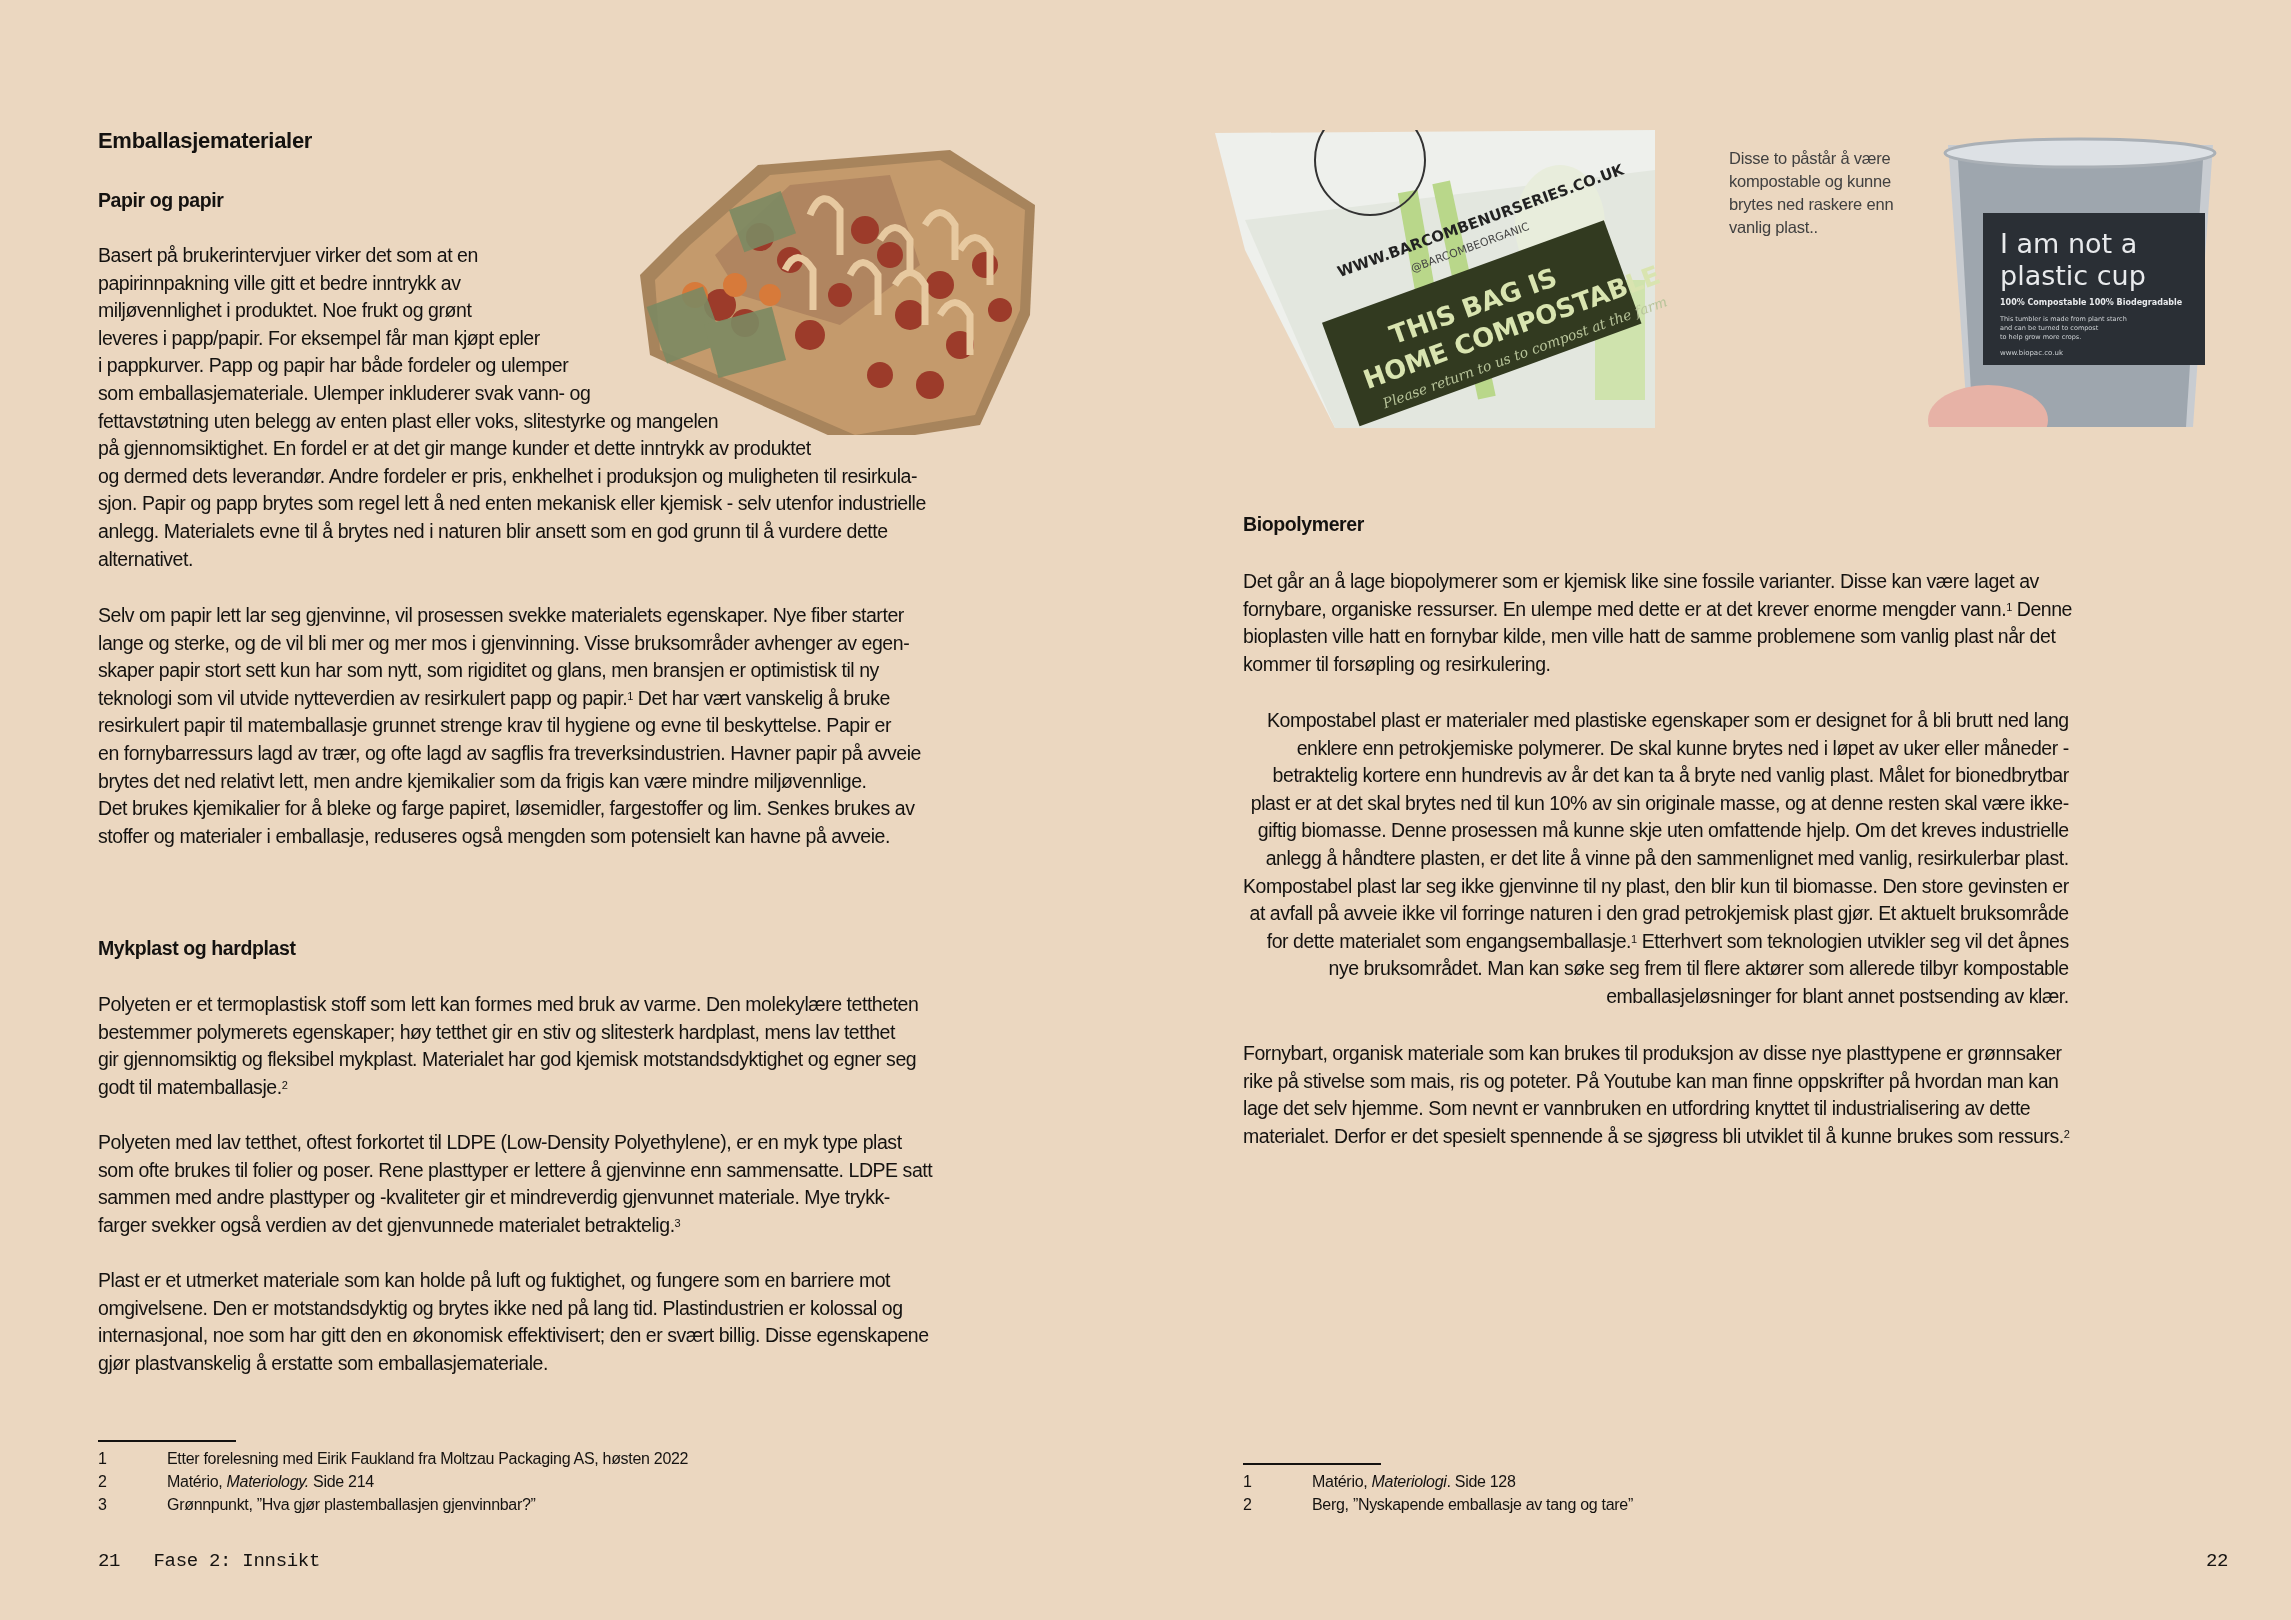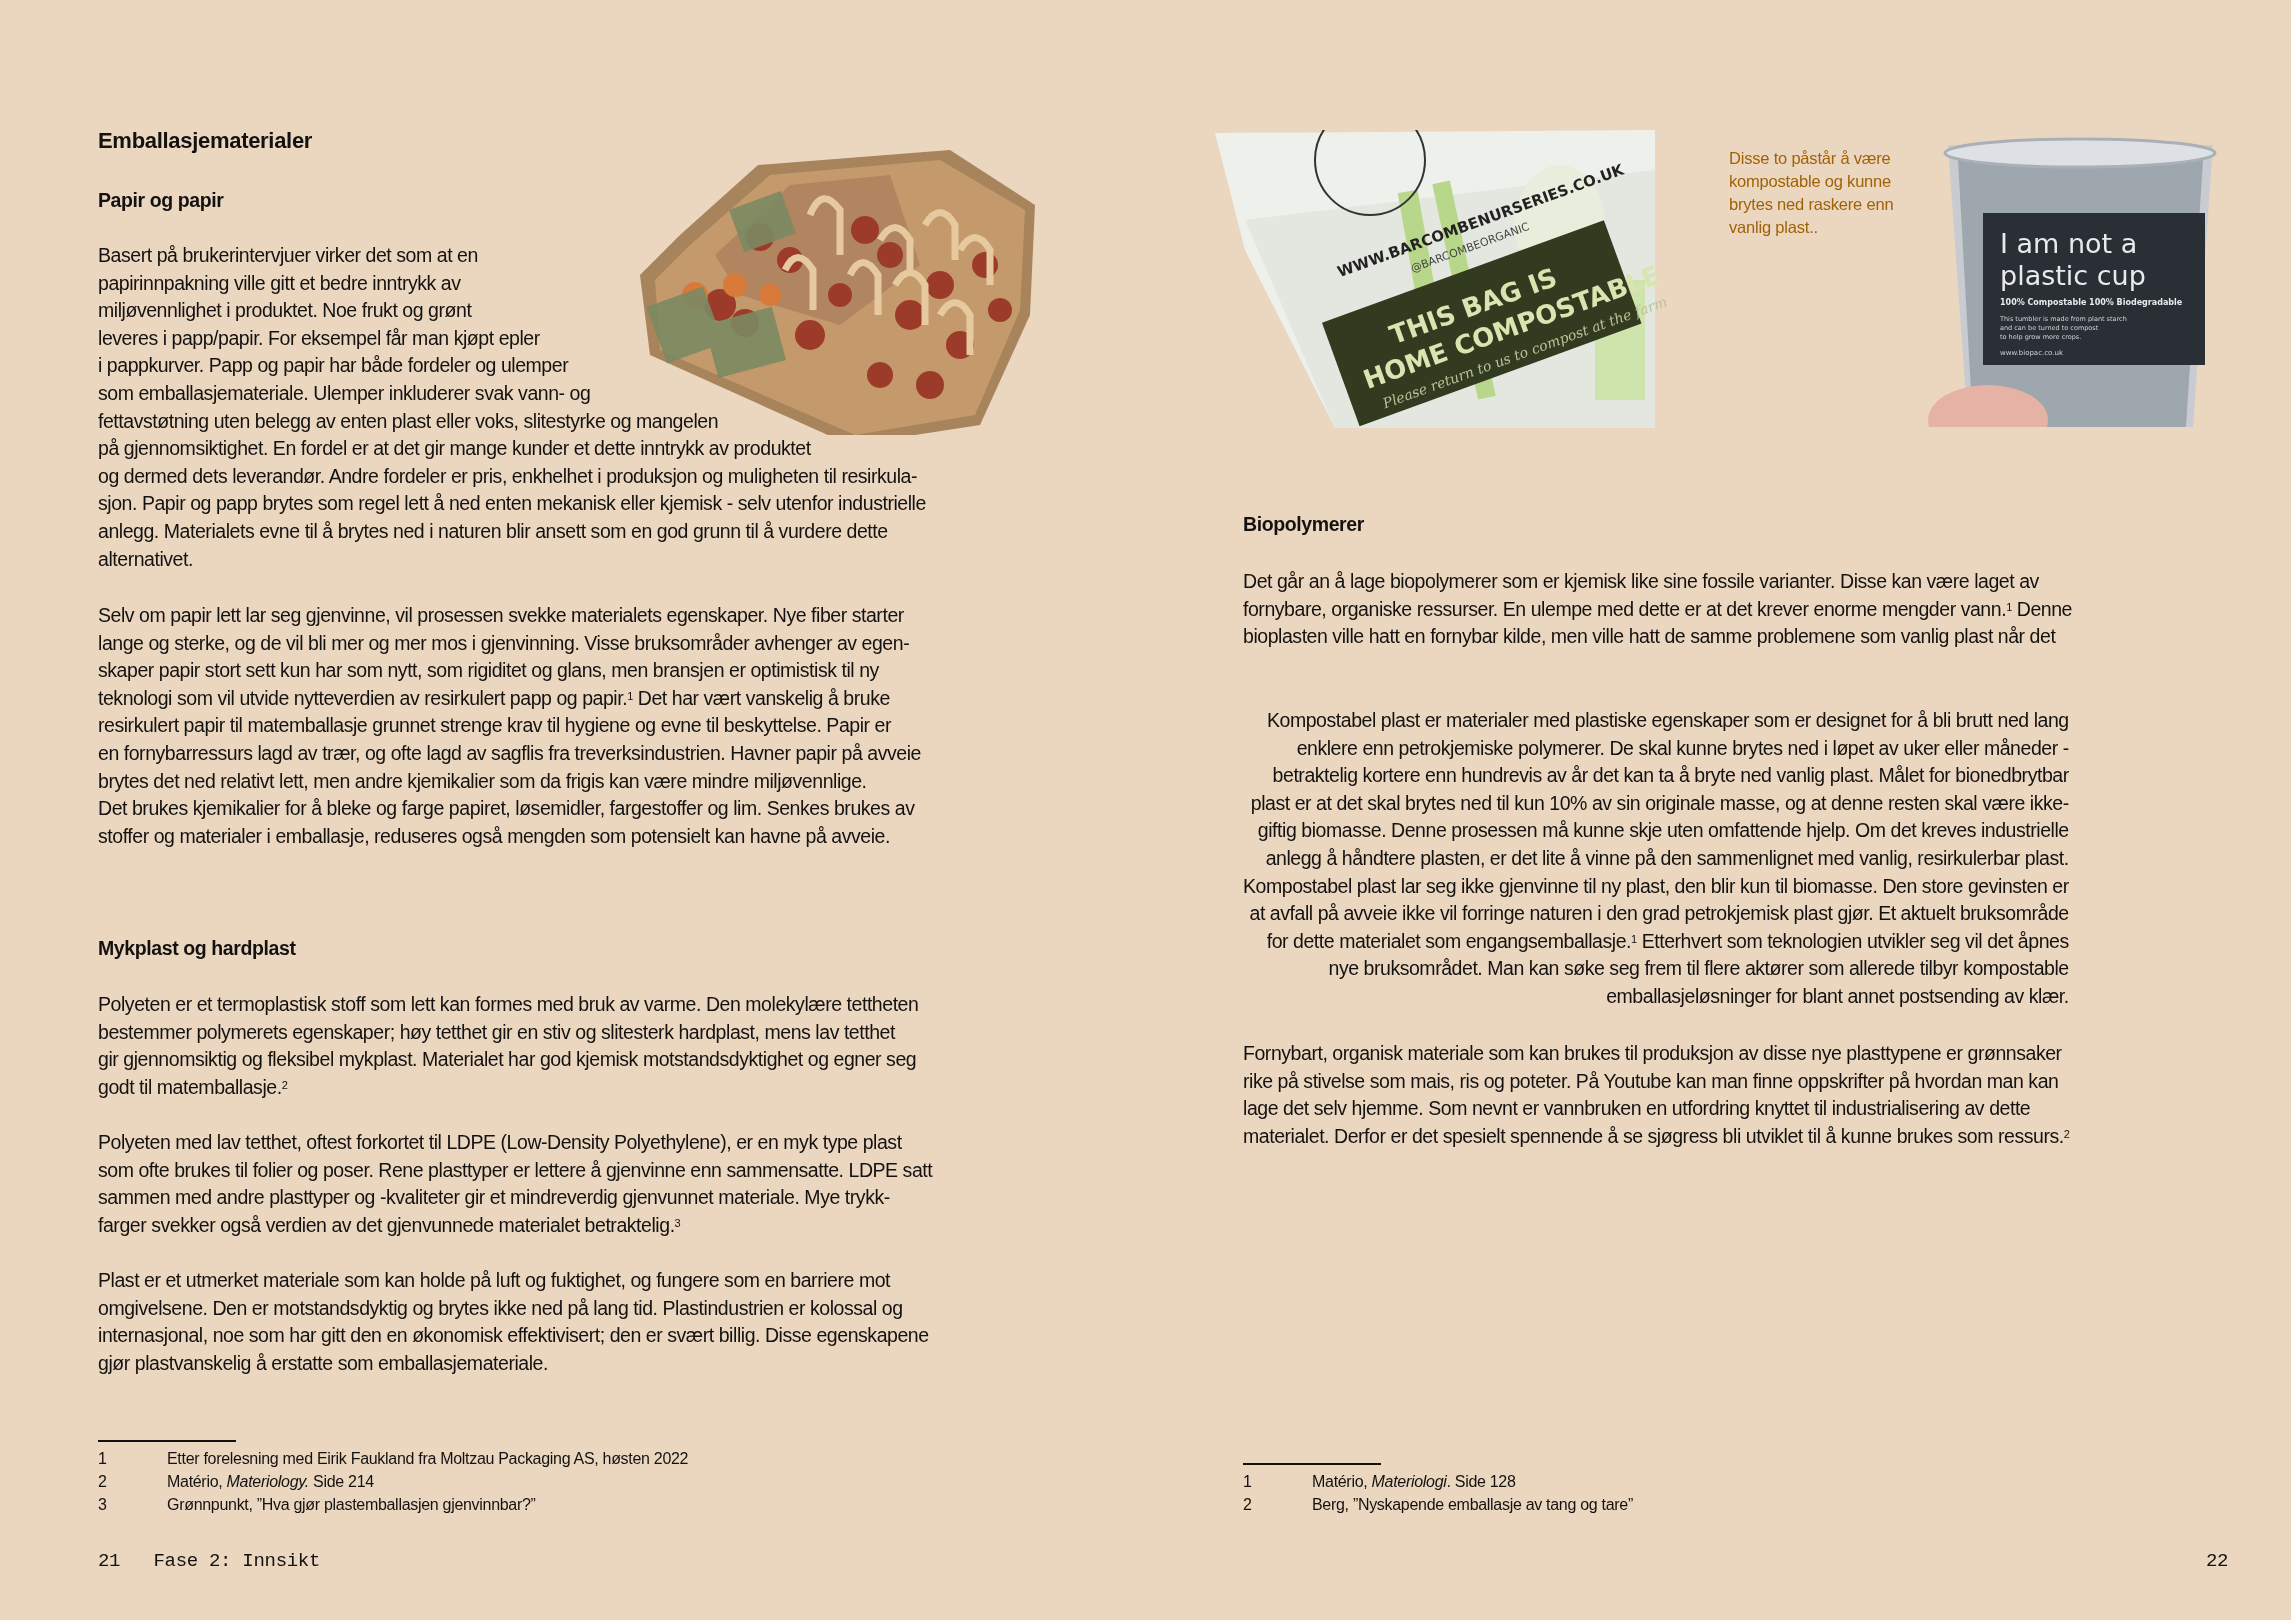--- a/index.html
+++ b/index.html
@@ -14,21 +14,21 @@
   .h1 { position:absolute; font-weight:bold; font-size:22px; letter-spacing:-0.3px; }
   .h2 { position:absolute; font-weight:bold; font-size:19.5px; letter-spacing:-0.4px; }
   .para { position:absolute; font-size:19.5px; line-height:27.6px; letter-spacing:-0.45px; white-space:nowrap; }
   .para .ln { display:block; }
   sup { font-size:11px; vertical-align:top; position:relative; top:-2px; }
   .fn-rule { position:absolute; height:2px; background:#141210; width:138px; }
   .fn { position:absolute; font-size:16px; line-height:23px; letter-spacing:-0.3px; }
   .fn .row { display:flex; }
   .fn .num { width:69px; }
   .folio { position:absolute; font-family:Liberation Mono, monospace; font-size:19px; letter-spacing:-0.3px; }
-  .caption { position:absolute; font-size:16.5px; line-height:23px; color:#a16207; letter-spacing:-0.2px; }
+  .caption { position:absolute; font-size:16.5px; line-height:23px; color:#404040; letter-spacing:-0.2px; }
   .img { position:absolute; overflow:hidden; }
   
   .box-img { left:640px; top:145px; width:405px; height:290px; }
 </style>
 </head>
 <body>
 
 <div class="page left">
   <div class="h1" style="left:98px; top:128px;">Emballasjematerialer</div>
 
@@ -198,20 +198,21 @@
       <ellipse cx="60" cy="285" rx="60" ry="35" fill="#e7b2a6"></ellipse>
     </svg>
   </div>
 
   <div class="h2" style="left:98px; top:513px;">Biopolymerer</div>
 
   <div class="para" style="left:98px; top:568px;">
     <span class="ln">Det går an å lage biopolymerer som er kjemisk like sine fossile varianter. Disse kan være laget av</span>
     <span class="ln"><span>fornybare, organiske ressurser. En ulempe med dette er at det krever enorme mengder vann.</span><sup>1</sup><span> Denne</span></span>
     <span class="ln">bioplasten ville hatt en fornybar kilde, men ville hatt de samme problemene som vanlig plast når det</span>
+    <span class="ln">kommer til forsøpling og resirkulering.</span>
   </div>
 
   <div class="para" style="left:98px; top:707px;text-align:right;">
     <span class="ln">Kompostabel plast er materialer med plastiske egenskaper som er designet for å bli brutt ned lang</span>
     <span class="ln">enklere enn petrokjemiske polymerer. De skal kunne brytes ned i løpet av uker eller måneder -</span>
     <span class="ln">betraktelig kortere enn hundrevis av år det kan ta å bryte ned vanlig plast. Målet for bionedbrytbar</span>
     <span class="ln">plast er at det skal brytes ned til kun 10% av sin originale masse, og at denne resten skal være ikke-</span>
     <span class="ln">giftig biomasse. Denne prosessen må kunne skje uten omfattende hjelp. Om det kreves industrielle</span>
     <span class="ln">anlegg å håndtere plasten, er det lite å vinne på den sammenlignet med vanlig, resirkulerbar plast.</span>
     <span class="ln">Kompostabel plast lar seg ikke gjenvinne til ny plast, den blir kun til biomasse. Den store gevinsten er</span>

